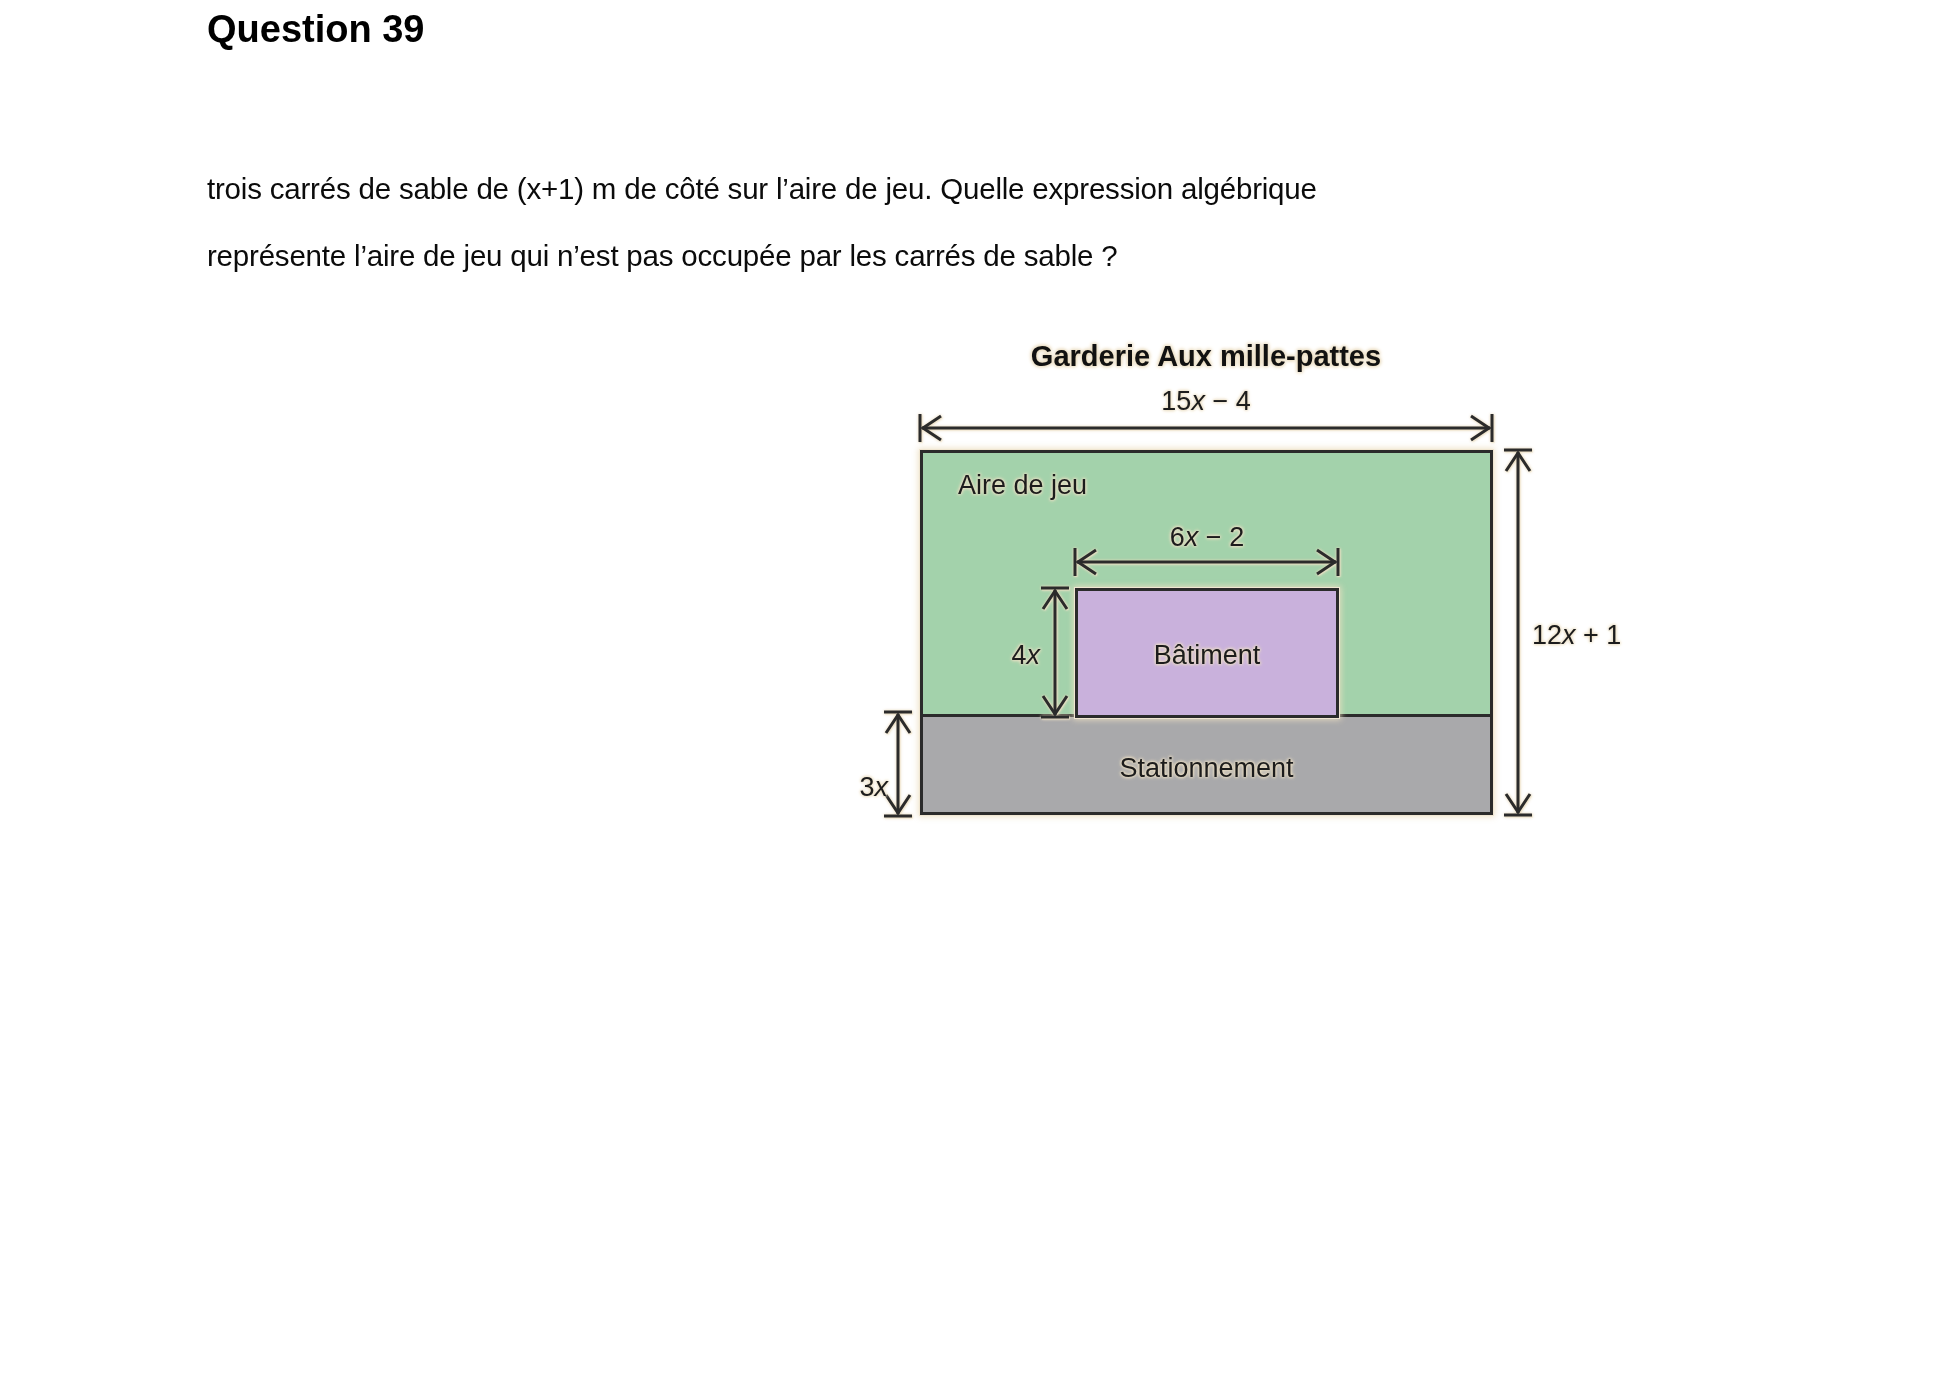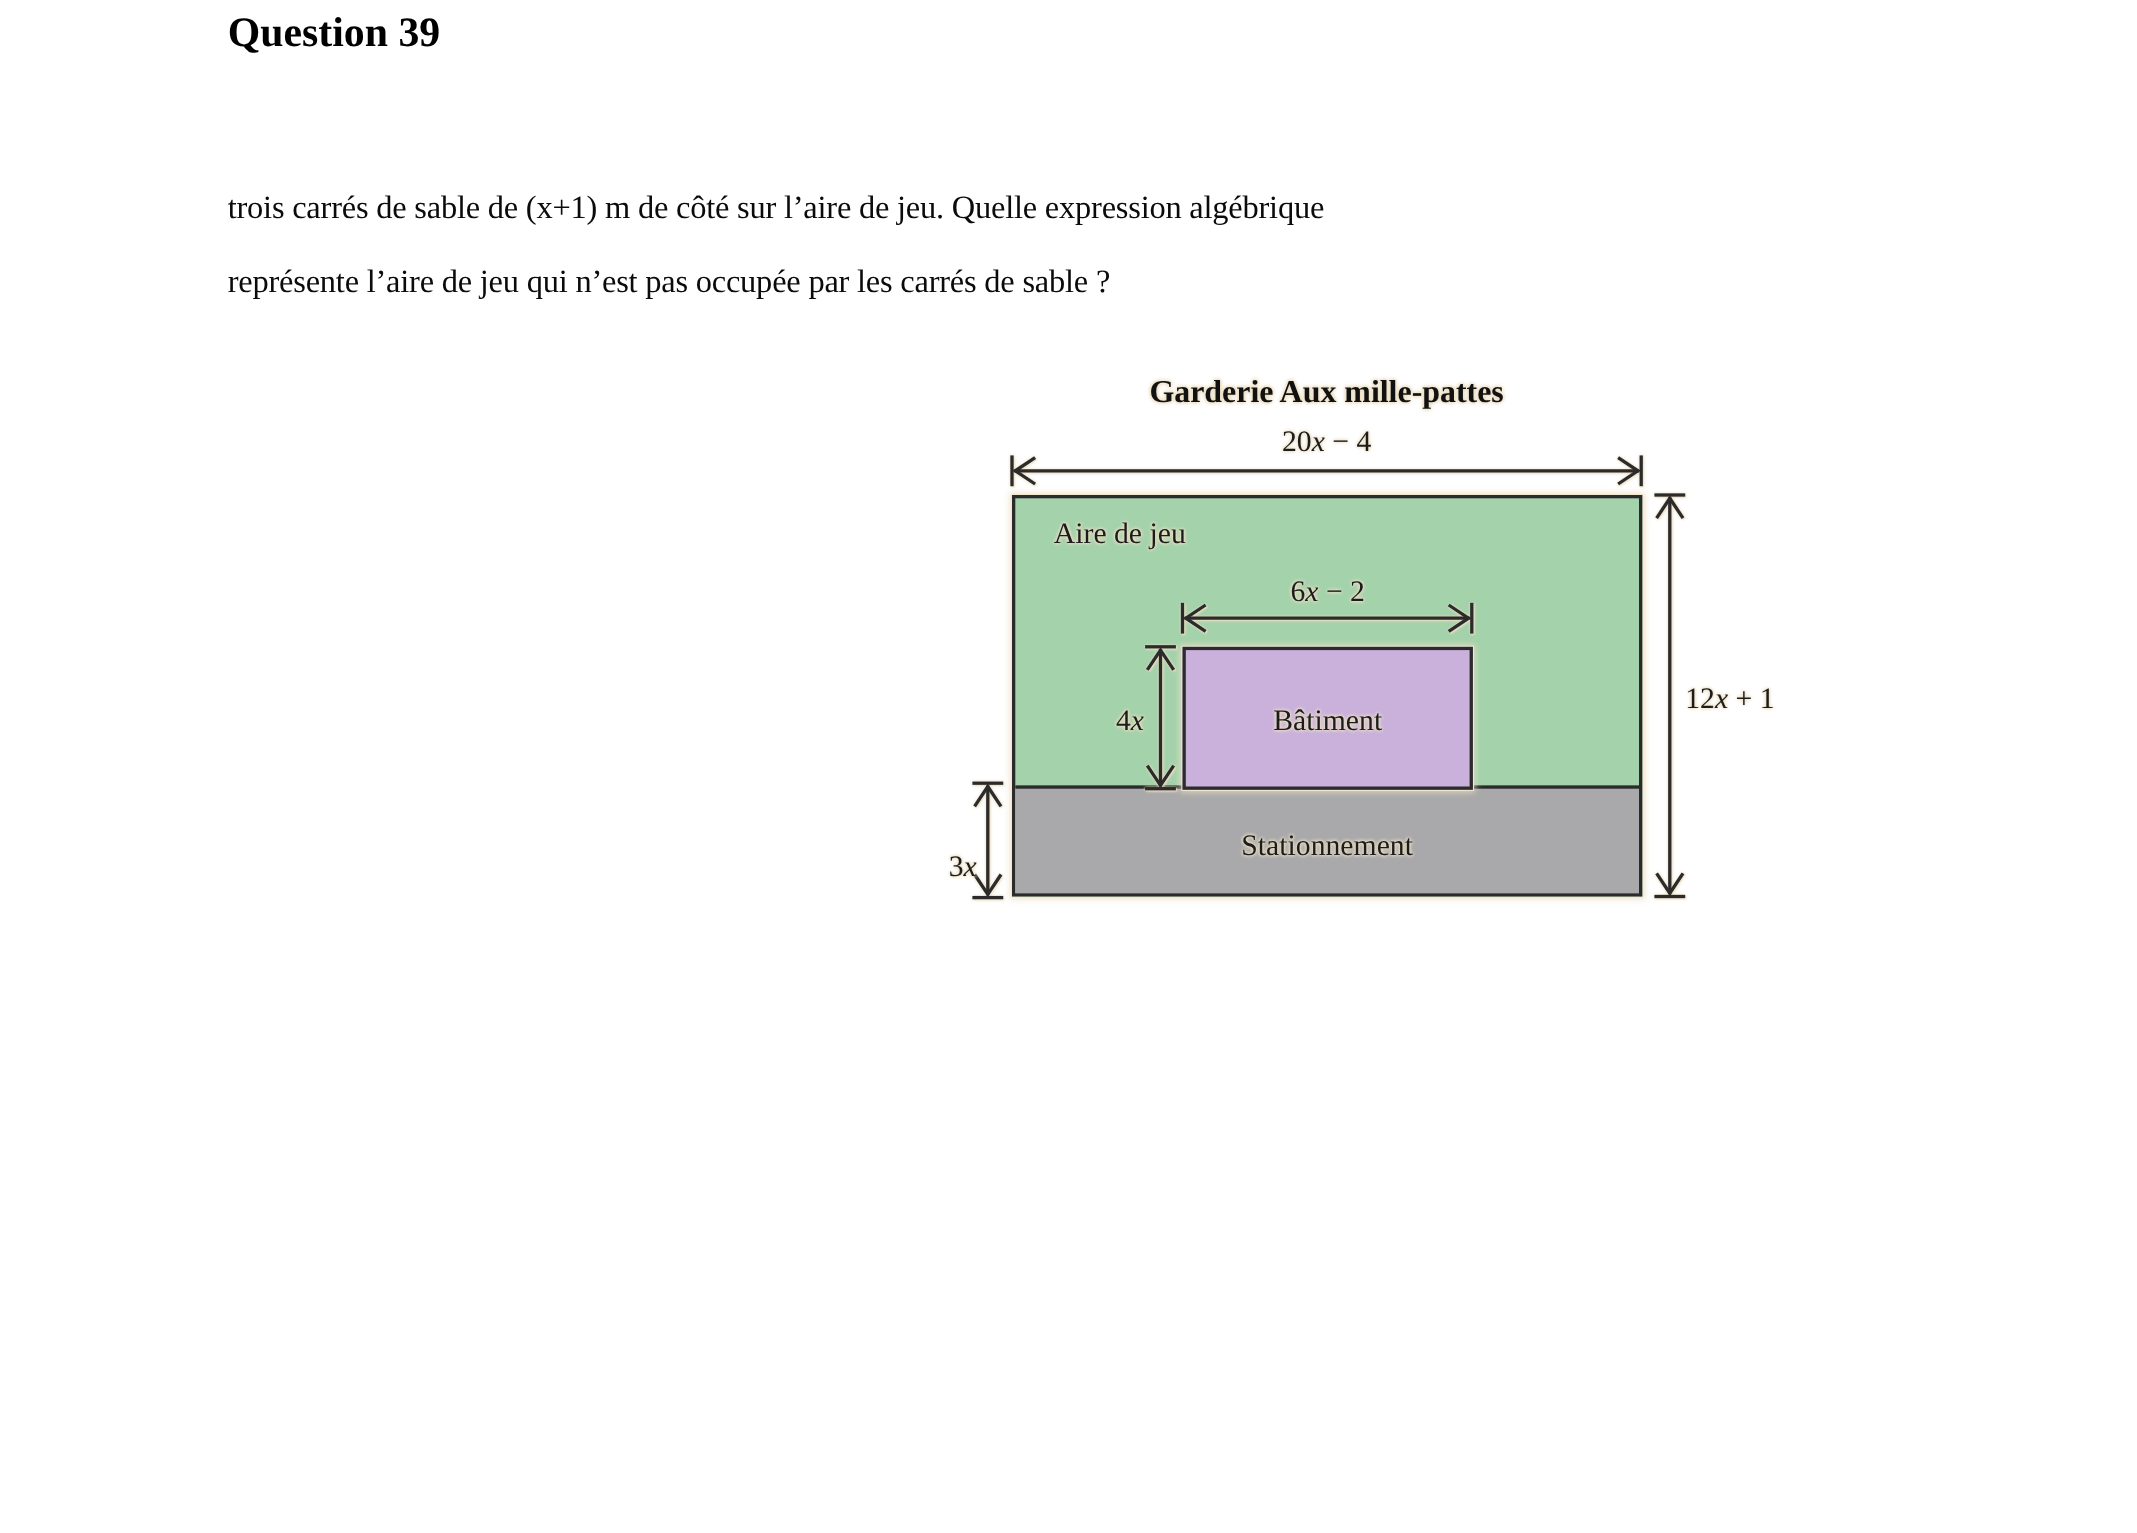--- a/index.html
+++ b/index.html
@@ -1,18 +1,18 @@
 <!DOCTYPE html>
 <html><head>
 <meta charset="utf-8">
 <style>
   html,body{margin:0;padding:0;background:#ffffff;}
   #canvas{
     position:relative;width:1673px;height:1394px;background:#ffffff;overflow:hidden;
-    font-family:Liberation Serif, serif;color:#0b0b0b;
+    font-family:Liberation Sans, sans-serif;color:#0b0b0b;
   }
   .abs{position:absolute;}
   
   .q-title{font-size:38px;font-weight:700;color:#000;}
   .para-line{font-size:29.5px;line-height:36px;letter-spacing:-0.2px;white-space:nowrap;}
   
   .dg-rect{box-sizing:border-box;border:3px solid #2b2b2b;z-index:1;
            box-shadow:0 0 0 1px #f0e6d2, 0 0 6px 2px rgba(236,222,193,0.85);}
   .dg-strip{position:absolute;left:0;right:0;bottom:0;box-sizing:border-box;border-top:3px solid #2b2b2b;}
   .dg-label{font-size:27px;color:#1c1c1c;z-index:3;white-space:nowrap;
@@ -33,21 +33,21 @@
 
 <div id="canvas">
 
   <div class="abs q-title" style="left:207px;top:8px;">Question 39</div>
 
   <div class="abs para-line" style="left:207px;top:171px;">trois carrés de sable de (x+1) m de côté sur l’aire de jeu. Quelle expression algébrique</div>
   <div class="abs dg-title ctr" style="left:956px;top:340px;width:500px;">Garderie Aux mille-pattes</div>
 
   <div class="abs para-line" style="left:207px;top:238px;">représente l’aire de jeu qui n’est pas occupée par les carrés de sable ?</div>
 
-  <div class="abs dg-label ctr" style="left:956px;top:386px;width:500px;"><span>20</span><span class="var">x</span><span> − 4</span></div>
+  <div class="abs dg-label ctr" style="left:956px;top:386px;width:500px;"><span>15</span><span class="var">x</span><span> − 4</span></div>
 
   <div class="abs dg-rect" style="left: 920px; top: 450px; width: 573px; height: 365px; background-color: rgb(163, 210, 171);">
     <div class="dg-strip" style="height: 98px; background-color: rgb(169, 169, 171);"></div>
   </div>
 
   <div class="abs dg-rect" style="left: 1075px; top: 588px; width: 264px; height: 130px; background-color: rgb(201, 177, 220);"></div>
 
   <svg class="abs dg-svg" style="left: 840px; top: 380px; stroke: rgb(43, 43, 43);" width="760" height="470" viewBox="0 0 760 470" aria-hidden="true">
 
     <g>

